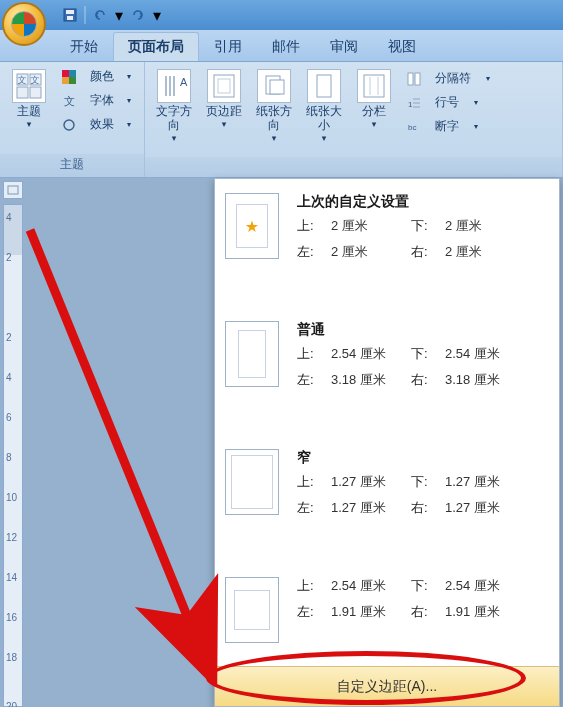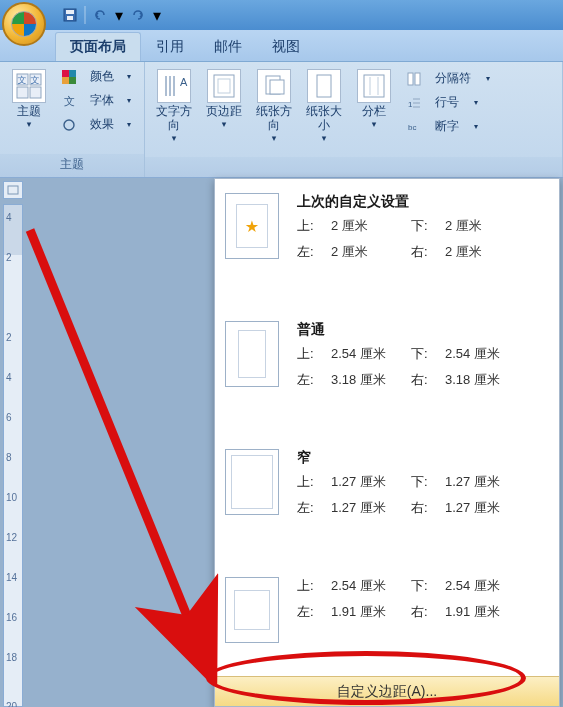--- a/index.html
+++ b/index.html
@@ -43,21 +43,21 @@
   .preset + .preset { margin-top:40px;}
   .preset:first-child { margin-top:4px;}
   .preset-preview { width:54px; height:66px; background:#fff; border:1px solid #9db1c8; margin-right:18px; position:relative; flex-shrink:0;}
   .preset-preview .pg { position:absolute; border:1px solid #c7d3e2;}
   .preset-preview .star { position:absolute; top:50%; left:50%; transform:translate(-50%,-50%); font-size:16px; color:#f0a30a;}
   .preset-info { flex:1; }
   .preset-title { font-size:14px; color:#1b1b1b; font-weight:bold; margin-bottom:6px;}
   .preset-grid { display:grid; grid-template-columns: 34px 80px 34px 80px; row-gap:8px; font-size:13px; color:#333;}
   .preset-grid .lbl { color:#222;}
   
-  .dd-footer { position:absolute; bottom:0; left:0; right:0; height:30px; background:linear-gradient(#fcefc4,#f6da85); border-top:1px solid #d8be7a; display:flex; align-items:center; justify-content:center; font-size:14px; color:#333; cursor:pointer;}
+  .dd-footer { position:absolute; bottom:0; left:0; right:0; height:40px; background:linear-gradient(#fcefc4,#f6da85); border-top:1px solid #d8be7a; display:flex; align-items:center; justify-content:center; font-size:14px; color:#333; cursor:pointer;}
   
   .oval { position:absolute; width:320px; height:54px; border:5px solid #d90e0e; border-radius:50%; left:206px; top:651px; pointer-events:none;}
   .arrow-svg { position:absolute; left:12px; top:225px; pointer-events:none;}
   
   .chev::after { content:"▾"; font-size:8px; margin-left:2px;}
 </style>
 </head>
 <body>
 
 <div class="titlebar">
@@ -84,23 +84,25 @@
       <svg width="16" height="16" viewBox="0 0 16 16">
           <path d="M4 8 A4 4 0 1 1 8 12" fill="none" stroke="#2a5fa0" stroke-width="1.6"></path>
           <path d="M12 8 l-2 -2 M12 8 l-2 2" stroke="#2a5fa0" stroke-width="1.6" fill="none"></path>
         </svg>
     </span>
     <span class="qat-dd">▾</span>
   </div>
 </div>
 
 <div class="tabstrip">
+  <div class="tab">开始</div>
   <div class="tab active">页面布局</div>
   <div class="tab">引用</div>
   <div class="tab">邮件</div>
+  <div class="tab">审阅</div>
   <div class="tab">视图</div>
 </div>
 
 <div class="ribbon">
   <div class="rgroup" style="width:145px;">
     <div class="rgroup-body">
       <div class="big-btn">
         <div class="big-btn-icon">
           <svg width="28" height="28" viewBox="0 0 28 28">
               <rect x="2" y="2" width="11" height="11" fill="#e8eef7" stroke="#8fa6c0"></rect>

